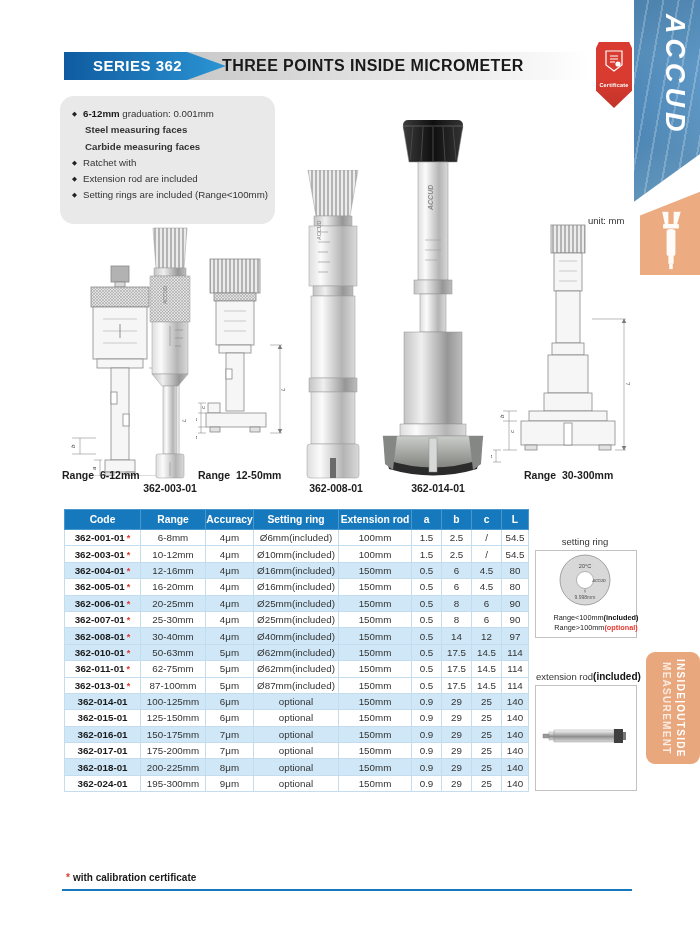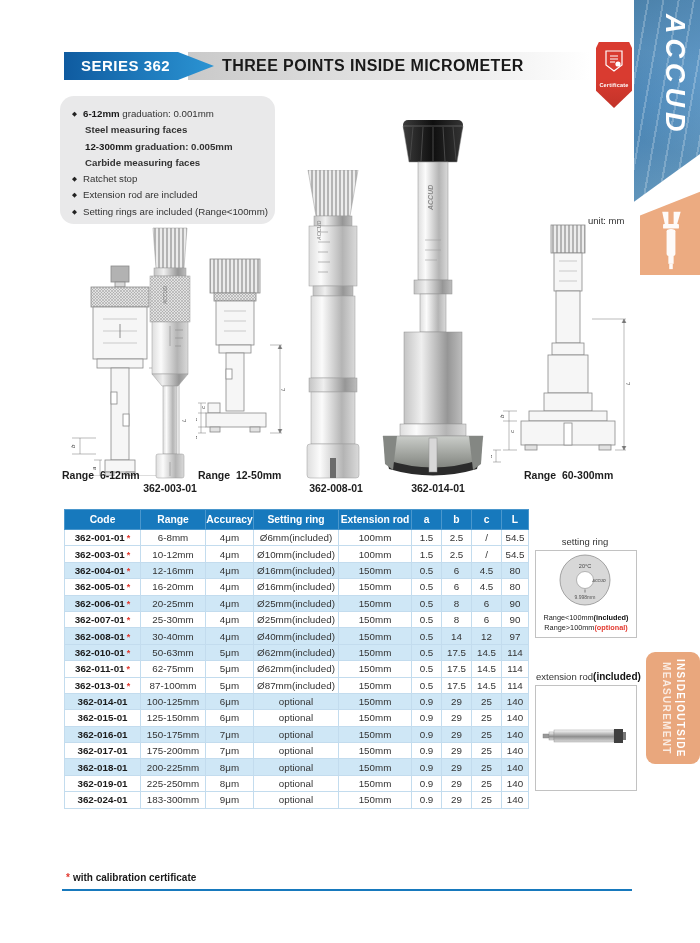--- a/index.html
+++ b/index.html
@@ -7,21 +7,21 @@
         font-family:"Liberation Sans","DejaVu Sans",sans-serif;color:#222;}
   .abs{position:absolute;}
 
   
   #title-strip{left:188px;top:52px;width:402px;height:28px;
     background:linear-gradient(to right,#c9c9c9,#dcdcdc 35%,#ededed 70%,#ffffff);}
   #series-banner{left:64px;top:52px;width:150px;height:28px;
     background:linear-gradient(90deg,#0f5ba0,#2b94d3);
     clip-path:polygon(0 0,76% 0,100% 50%,76% 100%,0 100%);
     color:#fff;font-weight:bold;font-size:15px;line-height:28px;
-    padding-left:0;text-align:left;text-indent:17px;letter-spacing:.5px;}
+    padding-left:12px;text-align:left;text-indent:17px;letter-spacing:.5px;}
   #page-title{left:222px;top:52px;width:370px;height:28px;line-height:28px;
     font-weight:bold;font-size:16px;letter-spacing:.4px;color:#191919;}
 
   
   #cert-badge{left:596px;top:42px;width:36px;height:66px;
     background:linear-gradient(#d93b30,#bf then 0) ;
     background:linear-gradient(#d93b30 55%,#c23329);
     clip-path:polygon(8% 0,92% 0,100% 9%,100% 74%,50% 100%,0 74%,0 9%);
     text-align:center;}
   #cert-badge .cert-label{position:absolute;left:0;top:40px;width:100%;
@@ -65,21 +65,21 @@
   #spec-table tr.alt td{background:#cfe7f6;}
   #spec-table td.code{font-weight:bold;color:#1a1a1a;}
   .star{color:#e2382e;margin-left:2px;font-size:9px;}
   #foot-note{left:66px;top:872px;font-size:10px;font-weight:bold;color:#1a1a1a;}
   #foot-note .star{font-size:10px;margin:0 3px 0 0;}
 
   
   #ring-title{left:535px;top:536px;width:100px;text-align:center;font-size:9.5px;color:#333;}
   #ring-box{left:535px;top:550px;width:100px;height:86px;background:#fff;border:1px solid #c2c2c2;}
   #ring-box svg{position:absolute;left:23px;top:3px;}
-  .ring-note{position:absolute;left:0;width:100%;text-align:center;font-size:7.3px;color:#222;}
+  .ring-note{position:absolute;left:10px;width:100%;text-align:center;font-size:7.3px;color:#222;}
   .ring-note b{color:#111;}
   .ring-note .opt{color:#e2382e;font-weight:bold;}
   #rod-title{left:536px;top:671px;width:130px;font-size:9.5px;color:#333;}
   #rod-title b{font-size:10px;color:#111;}
   #rod-box{left:535px;top:685px;width:100px;height:104px;background:#fff;border:1px solid #c2c2c2;}
   #rod-box svg{position:absolute;left:5px;top:38px;}
 
   
   #side-tab{left:646px;top:652px;width:54px;height:112px;background:#e9a77d;
     border-radius:9px;display:flex;flex-direction:row;justify-content:center;
@@ -172,23 +172,22 @@
         <rect x="15" y="52" width="6" height="9"></rect>
         <rect x="16" y="61" width="4" height="6"></rect>
       </g>
     </svg>
   </div>
 
   <div class="abs" id="features-box">
     <div>
         <div class="fline"><span class="fbul">◆</span><b>6-12mm</b><span> graduation: 0.001mm</span></div>
         <div class="fline nob"><span>Steel measuring faces</span></div>
-        <div class="fline nob"><b>12-300mm</b><span> graduation: 0.005mm</span></div>
         <div class="fline nob"><span>Carbide measuring faces</span></div>
-        <div class="fline"><span class="fbul">◆</span><span>Ratchet stop</span></div>
+        <div class="fline"><span class="fbul">◆</span><span>Ratchet with</span></div>
         <div class="fline"><span class="fbul">◆</span><span>Extension rod are included</span></div>
         <div class="fline"><span class="fbul">◆</span><span>Setting rings are included (Range&lt;100mm)</span></div>
       </div>
   </div>
 
   <svg class="abs" style="left:64px;top:264px" width="130" height="212">
     <g stroke="#8a8a8a" stroke-width=".8" fill="#f6f6f6">
       <rect x="47" y="2" width="18" height="16" fill="#b2b2b2"></rect>
       <rect x="51" y="18" width="10" height="5" fill="#d9d9d9"></rect>
       <rect x="27" y="23" width="58" height="20" fill="url(#pKnurl)"></rect>
@@ -312,21 +311,21 @@
       <path d="M2,227 h8 M2,239 h8 M5,227 v12"></path>
     </g>
     <text class="dimtxt" x="139" y="162" transform="rotate(-90 139 162)">L</text>
     <text class="dimtxt" x="13" y="195" transform="rotate(-90 13 195)">b</text>
     <text class="dimtxt" x="23" y="210" transform="rotate(-90 23 210)">c</text>
     <text class="dimtxt" x="1" y="235" transform="rotate(-90 1 235)">a</text>
   </svg>
 
   <div class="abs range-label" style="left:62px;top:469px">Range  6-12mm</div>
   <div class="abs range-label" style="left:198px;top:469px">Range  12-50mm</div>
-  <div class="abs range-label" style="left:524px;top:469px">Range  60-300mm</div>
+  <div class="abs range-label" style="left:524px;top:469px">Range  30-300mm</div>
   <div class="abs model-label" style="left:130px;top:482px;width:80px">362-003-01</div>
   <div class="abs model-label" style="left:296px;top:482px;width:80px">362-008-01</div>
   <div class="abs model-label" style="left:398px;top:482px;width:80px">362-014-01</div>
   <div class="abs" id="unit-note">unit: mm</div>
 
   <table class="abs" id="spec-table">
     <colgroup>
       <col style="width:76px">
         <col style="width:65px">
         <col style="width:48px">
@@ -510,33 +509,22 @@
           <td class="range">200-225mm</td>
           <td class="acc">8μm</td>
           <td class="ring">optional</td>
           <td class="rod">150mm</td>
           <td class="a">0.9</td>
           <td class="b">29</td>
           <td class="c">25</td>
           <td class="L">140</td>
         </tr>
         <tr>
-          <td class="code">362-019-01</td>
-          <td class="range">225-250mm</td>
-          <td class="acc">8μm</td>
-          <td class="ring">optional</td>
-          <td class="rod">150mm</td>
-          <td class="a">0.9</td>
-          <td class="b">29</td>
-          <td class="c">25</td>
-          <td class="L">140</td>
-        </tr>
-        <tr>
           <td class="code">362-024-01</td>
-          <td class="range">183-300mm</td>
+          <td class="range">195-300mm</td>
           <td class="acc">9μm</td>
           <td class="ring">optional</td>
           <td class="rod">150mm</td>
           <td class="a">0.9</td>
           <td class="b">29</td>
           <td class="c">25</td>
           <td class="L">140</td>
         </tr>
       </tbody>
   </table>

